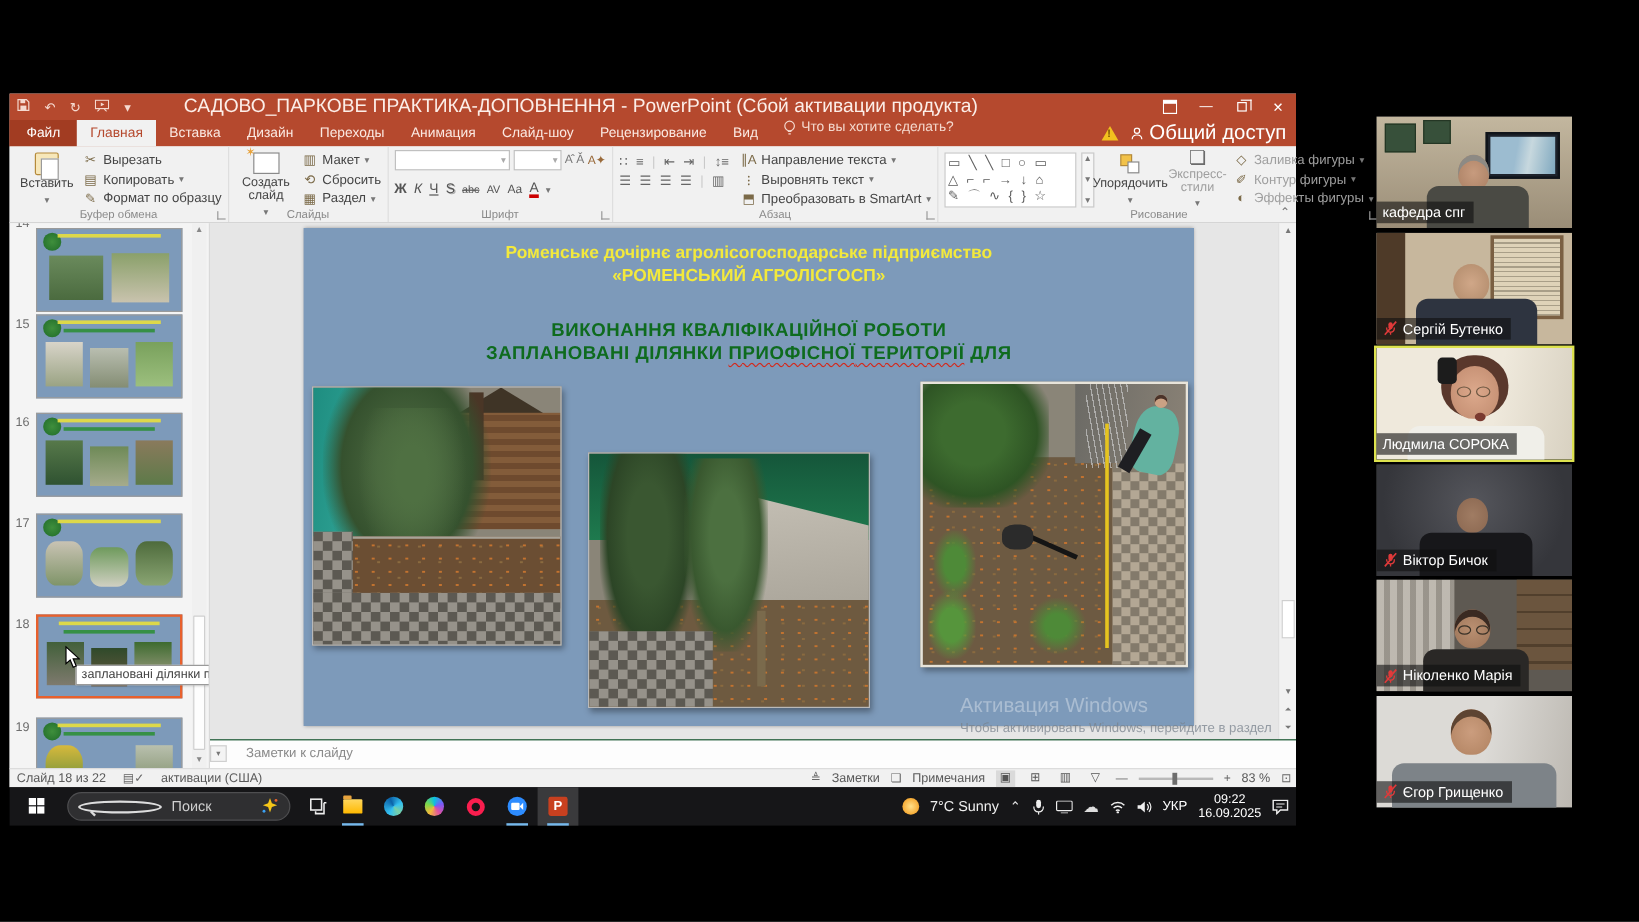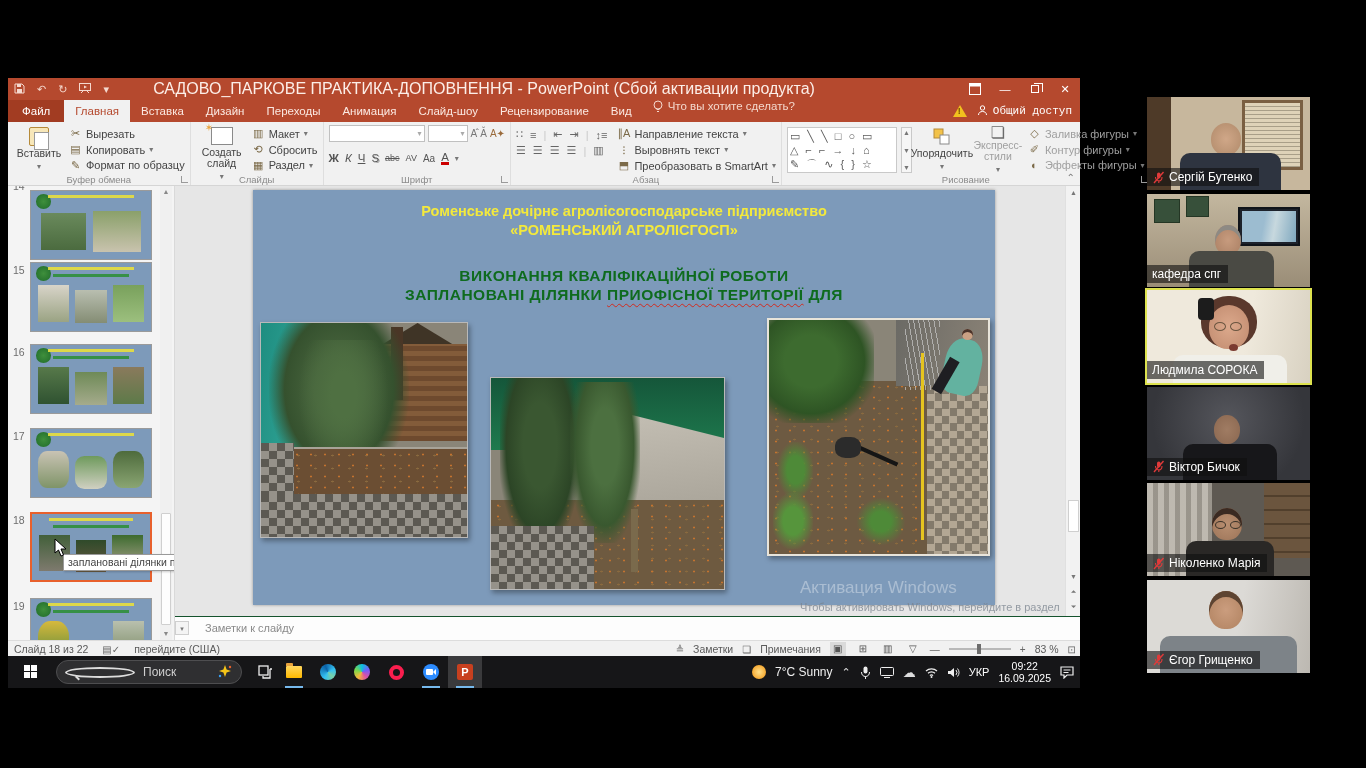--- a/index.html
+++ b/index.html
@@ -21,21 +21,21 @@
 
   
   .tabsrow { position:absolute; left:0; top:22px; width:100%; height:22px; background:#b5492e; display:flex; align-items:stretch; font-size:11.5px; color:#fbe9e2; }
   .tab { padding:0 11px; display:flex; align-items:center; white-space:nowrap; }
   .tab-file { background:#a23c22; color:#fff; padding:0 14px; }
   .tab.active { background:#f1f1f1; color:#b5492e; }
   .tellme { display:flex; align-items:flex-start; gap:5px; padding:0 10px; color:#f4d8cd; }
   .tabs-right { position:absolute; right:0; top:0; height:22px; display:flex; align-items:center; gap:10px; padding-right:8px; }
   .warn-tri { width:0; height:0; border-left:7px solid transparent; border-right:7px solid transparent; border-bottom:12px solid #f2c11e; position:relative; }
   .warn-tri:after { content:"!"; position:absolute; left:-2px; top:1px; font-size:9px; color:#7a5200; font-weight:bold; }
-  .share-btn { display:flex; gap:5px; color:#fff; font-size:11px;font-family:Liberation Mono, monospace; }
+  .share-btn { display:flex; align-items:center; gap:5px; color:#fff; font-size:17px; }
 
   
   .ribbon { position:absolute; left:0; top:44px; width:100%; height:64px; background:#f1f1f1; border-bottom:1px solid #d5d5d5; display:flex; font-size:11px; color:#444; }
   .rgroup { position:relative; height:100%; border-right:1px solid #dedede; padding:3px 5px 13px 5px; display:flex; gap:4px; }
   .rgroup-label { position:absolute; bottom:0; left:0; width:100%; text-align:center; font-size:9.5px; color:#8a8a8a; }
   .dlg-launch { position:absolute; right:2px; bottom:2px; width:7px; height:7px; border-left:1px solid #9a9a9a; border-bottom:1px solid #9a9a9a; }
   .bigbtn { width:52px; display:flex; flex-direction:column; align-items:center; justify-content:flex-start; text-align:center; font-size:10.5px; line-height:11px; gap:2px; padding-top:2px; }
   .bigbtn .bicon { width:22px; height:22px; display:flex; align-items:center; justify-content:center; font-size:16px; color:#6b6b6b; }
   .smallcol { display:flex; flex-direction:column; justify-content:flex-start; gap:2px; padding-top:2px; }
   .smallbtn { display:flex; align-items:center; gap:4px; height:15px; white-space:nowrap; }
@@ -588,21 +588,21 @@
     <div class="notesbar">
       <div class="notes-split">▾</div>
       <div class="notes-text">Заметки к слайду</div>
     </div>
   </div>
 
   <div class="statusbar">
     <div class="sb-left">
       <span>Слайд 18 из 22</span>
       <span class="sb-ico">▤✓</span>
-      <span>перейдите (США)</span>
+      <span>активации (США)</span>
     </div>
     <div class="sb-right">
       <span class="sb-ico">≜</span>
       <span>Заметки</span>
       <span class="sb-ico">❏</span>
       <span>Примечания</span>
       <span class="view-ico active">▣</span>
       <span class="view-ico">⊞</span>
       <span class="view-ico">▥</span>
       <span class="view-ico">▽</span>
@@ -687,54 +687,54 @@
     </span>
     <svg width="14" height="13" viewBox="0 0 14 13">
         <path d="M1 1h12v8H7l-3 3v-3H1z" fill="none" stroke="#eee" stroke-width="1.2"></path>
         <path d="M3.5 4h7M3.5 6.5h5" stroke="#eee"></path>
       </svg>
   </div>
 </div>
 
 <div id="strip">
 
+  <div class="tile t1">
+    <div class="scene">
+      <div class="fr" style="left:4%;top:6%;width:16%;height:26%;"></div>
+      <div class="fr" style="left:24%;top:3%;width:14%;height:22%;"></div>
+      <div class="tv">
+          <div class="tvscr"></div>
+        </div>
+      <div class="head"></div>
+        <div class="body"></div>
+    </div>
+    <div class="vlabel">
+        <span>кафедра спг</span>
+      </div>
+  </div>
+
   <div class="tile t2">
     <div class="scene">
       <div class="beam"></div>
         <div class="poster"></div>
       <div class="head"></div>
         <div class="body"></div>
     </div>
     <div class="vlabel">
       <span class="mute">
           <svg width="13" height="13" viewBox="0 0 13 13">
             <rect x="5" y="1.5" width="3.5" height="6" rx="1.7" fill="#e03a3a"></rect>
             <path d="M3.5 6c0 2.6 1.6 3.9 3.3 3.9S10 8.6 10 6M6.8 10v2" stroke="#e03a3a" fill="none" stroke-width="1.1"></path>
             <path d="M2 12L11.5 1" stroke="#e03a3a" stroke-width="1.4"></path>
           </svg>
         </span>
       <span>Сергій Бутенко</span>
     </div>
   </div>
 
-  <div class="tile t1">
-    <div class="scene">
-      <div class="fr" style="left:4%;top:6%;width:16%;height:26%;"></div>
-      <div class="fr" style="left:24%;top:3%;width:14%;height:22%;"></div>
-      <div class="tv">
-          <div class="tvscr"></div>
-        </div>
-      <div class="head"></div>
-        <div class="body"></div>
-    </div>
-    <div class="vlabel">
-        <span>кафедра спг</span>
-      </div>
-  </div>
-
   <div class="tile t3 active">
     <div class="scene">
       <div class="hair"></div>
         <div class="head"></div>
       <div class="hs"></div>
       <div class="glass" style="left:41%;"></div>
         <div class="glass" style="left:51%;"></div>
       <div class="mouth"></div>
       <div class="body"></div>
     </div>

